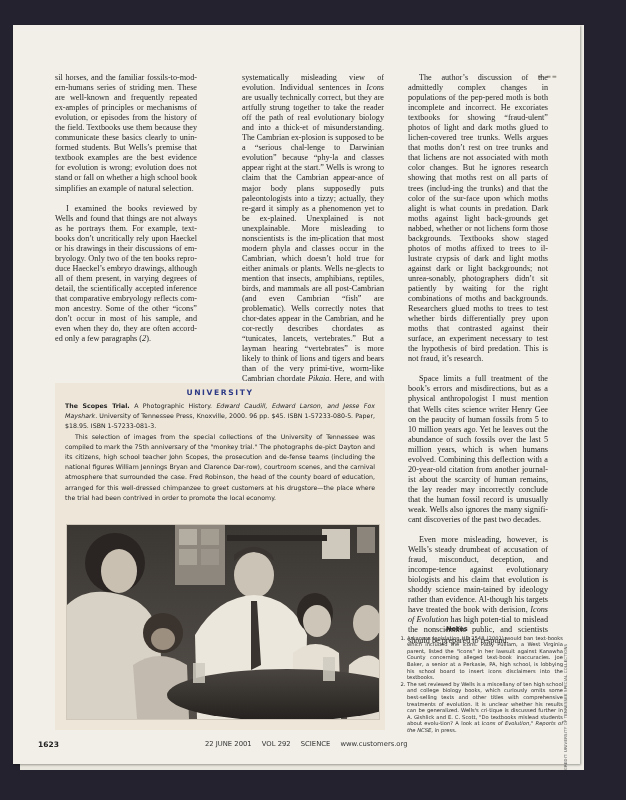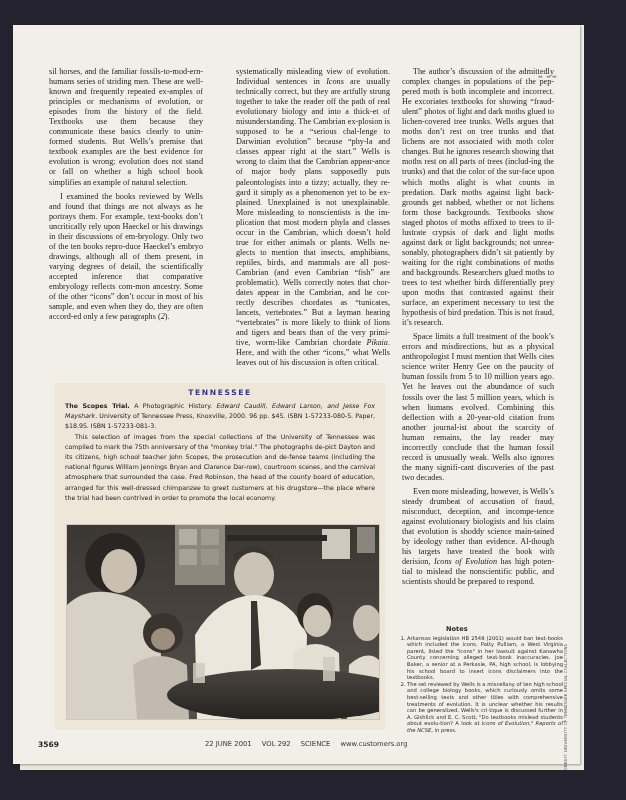--- a/index.html
+++ b/index.html
@@ -30,21 +30,21 @@
   .section-head {
     position: absolute; left: 0; right: 0; top: 46px; text-align: center;
     font-family: "DejaVu Sans", sans-serif; font-weight: bold; font-style: italic;
     font-size: 10px; letter-spacing: 1.6px; color: #2a2a2a;
   }
   .section-head .sc { font-size: 8px; }
   .col {
     position: absolute; font-size: 8.2px; line-height: 10.05px; color: #1f1f1f;
     text-align: justify; hyphens: manual;
   }
-  .col p { margin: 4px; text-indent: 0; }
+  .col p { margin: 10px; text-indent: 0; }
   .col p.ind { text-indent: 11px; }
   .col1 { left: 45px; top: 63px; width: 162px; }
   .col2 { left: 232px; top: 63px; width: 162px; }
   .col3 { left: 398px; top: 63px; width: 160px; }
 
   .browsings {
     position: absolute; left: 55px; top: 383px; width: 330px; height: 347px;
     background: #ede6d9;
   }
   .br-title {
@@ -115,21 +115,21 @@
 
 <div class="col col3">
   <p class="ind">The author’s discussion of the admittedly complex changes in populations of the pep-pered moth is both incomplete and incorrect. He excoriates textbooks for showing “fraud-ulent” photos of light and dark moths glued to lichen-covered tree trunks. Wells argues that moths don’t rest on tree trunks and that lichens are not associated with moth color changes. But he ignores research showing that moths rest on all parts of trees (includ-ing the trunks) and that the color of the sur-face upon which moths alight is what counts in predation. Dark moths against light back-grounds get nabbed, whether or not lichens form those backgrounds. Textbooks show staged photos of moths affixed to trees to il-lustrate crypsis of dark and light moths against dark or light backgrounds; not unrea-sonably, photographers didn’t sit patiently by waiting for the right combinations of moths and backgrounds. Researchers glued moths to trees to test whether birds differentially prey upon moths that contrasted against their surface, an experiment necessary to test the hypothesis of bird predation. This is not fraud, it’s research.</p>
   <p class="ind">Space limits a full treatment of the book’s errors and misdirections, but as a physical anthropologist I must mention that Wells cites science writer Henry Gee on the paucity of human fossils from 5 to 10 million years ago. Yet he leaves out the abundance of such fossils over the last 5 million years, which is when humans evolved. Combining this deflection with a 20-year-old citation from another journal-ist about the scarcity of human remains, the lay reader may incorrectly conclude that the human fossil record is unusually weak. Wells also ignores the many signifi-cant discoveries of the past two decades.</p>
   <p class="ind">
     <span>Even more misleading, however, is Wells’s steady drumbeat of accusation of fraud, misconduct, deception, and incompe-tence against evolutionary biologists and his claim that evolution is shoddy science main-tained by ideology rather than evidence. Al-though his targets have treated the book with derision, </span><i>Icons of Evolution</i><span> has high poten-tial to mislead the nonscientific public, and scientists should be prepared to respond.</span>
   </p>
 </div>
 
 <div class="browsings">
-  <div class="br-title">TENNESSEE</div>
+  <div class="br-title">UNIVERSITY</div>
   <div class="br-body">
     <p>
       <b>The Scopes Trial.</b><span> A Photographic History. </span><i>Edward Caudill, Edward Larson, and Jesse Fox Mayshark</i><span>. University of Tennessee Press, Knoxville, 2000. 96 pp. $45. ISBN 1-57233-080-5. Paper, $18.95. ISBN 1-57233-081-3.</span>
     </p>
     <p class="ind">This selection of images from the special collections of the University of Tennessee was compiled to mark the 75th anniversary of the "monkey trial." The photographs de-pict Dayton and its citizens, high school teacher John Scopes, the prosecution and de-fense teams (including the national figures William Jennings Bryan and Clarence Dar-row), courtroom scenes, and the carnival atmosphere that surrounded the case. Fred Robinson, the head of the county board of education, arranged for this well-dressed chimpanzee to greet customers at his drugstore—the place where the trial had been contrived in order to promote the local economy.</p>
   </div>
   <div class="photo" title="Black-and-white photograph: a woman, a chimpanzee, a man in a white shirt and tie, and two children seated around a round table with glasses in a drugstore">
     <svg width="312" height="194" viewBox="0 0 312 194">
       <defs>
         <linearGradient id="bg" x1="0" y1="0" x2="0" y2="1">
@@ -182,19 +182,19 @@
   <ol>
     <li>Arkansas legislation HB 2548 (2001) would ban text-books which included the icons. Patty Pulliam, a West Virginia parent, listed the "icons" in her lawsuit against Kanawha County concerning alleged text-book inaccuracies. Joe Baker, a senior at a Perkasie, PA, high school, is lobbying his school board to insert icons disclaimers into the textbooks.</li>
     <li>
       <span>The set reviewed by Wells is a miscellany of ten high school and college biology books, which curiously omits some best-selling texts and other titles with comprehensive treatments of evolution. It is unclear whether his results can be generalized. Wells's cri-tique is discussed further in A. Gishlick and E. C. Scott, "Do textbooks mislead students about evolu-tion? A look at </span><i>Icons of Evolution</i><span>," </span><i>Reports of the NCSE</i><span>, in press.</span>
     </li>
   </ol>
 </div>
 
 <div class="credit">CREDIT: UNIVERSITY OF TENNESSEE SPECIAL COLLECTIONS</div>
 
-<div class="footer-num">3569</div>
+<div class="footer-num">1623</div>
 <div class="footer-info">
   <span>22 JUNE 2001</span>
   <span>VOL 292</span>
   <span>SCIENCE</span>
   <span>www.customers.org</span>
 </div>
 
 </body></html>

